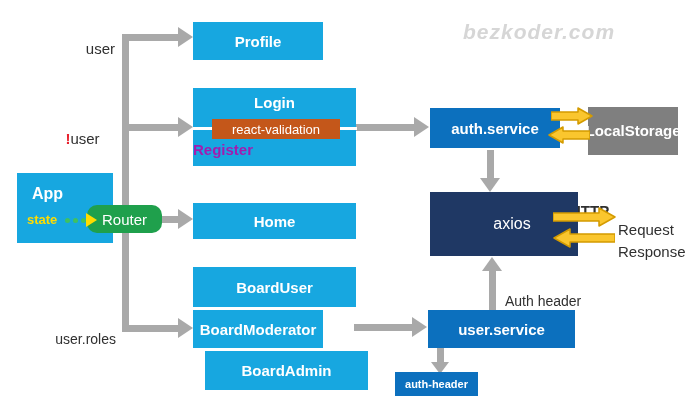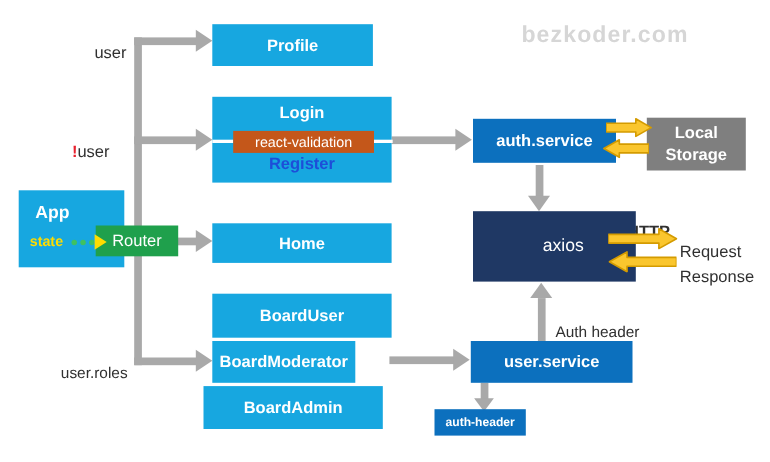--- a/index.html
+++ b/index.html
@@ -9,37 +9,37 @@
   }
   .abs{position:absolute;}
   .box{
     position:absolute;display:flex;align-items:center;justify-content:center;
     color:#fff;font-weight:bold;font-size:15px;text-align:center;
   }
   .cyan{background:var(--cyan);}
   .blue{background:var(--blue);text-align:center;}
   .navy{background:var(--navy);padding-left:16px;}
   .grayb{background:var(--graybox);}
-  .greenb{background:var(--green);}
+  .greenb{background:var(--green);border-radius:10px;}
   .orangeb{background:var(--orange);}
   .bar{position:absolute;background:var(--arrowgray);}
   .whitebar{position:absolute;background:#ffffff;}
   .tri{position:absolute;width:0;height:0;}
   .tri-r{border-top:10px solid transparent;border-bottom:10px solid transparent;border-left:15px solid var(--arrowgray);}
   .tri-d{border-left:10px solid transparent;border-right:10px solid transparent;border-top:14px solid var(--arrowgray);}
   .tri-u{border-left:10px solid transparent;border-right:10px solid transparent;border-bottom:14px solid var(--arrowgray);}
   .tri-d-sm{border-left:9px solid transparent;border-right:9px solid transparent;border-top:12px solid var(--arrowgray);}
   .lbl{position:absolute;color:var(--labeltext);font-size:15px;white-space:nowrap;margin-top:11px;}
   .dot{position:absolute;width:5px;height:5px;border-radius:50%;background:var(--stategreen);z-index:5;}
   .tri-state{position:absolute;width:0;height:0;border-top:7px solid transparent;border-bottom:7px solid transparent;border-left:11px solid var(--stateyellow);z-index:5;}
   .ya{position:absolute;z-index:4;}
   .ya polygon{fill:var(--yellowfill);stroke:var(--yellowstroke);stroke-width:1.5;stroke-linejoin:round;}
   .wm{
-    position:absolute;left:463px;top:20px;font-size:21px;font-weight:bold;
-    color:var(--watermarkgray);letter-spacing:1px;margin-left:11px;
+    position:absolute;left:463px;top:20px;font-size:21px;font-style:italic;font-weight:bold;
+    color:var(--watermarkgray);letter-spacing:1px;
   }
   .bang{color:var(--bangred);font-weight:bold;}
 </style>
 </head>
 <body>
 
 <div id="canvas">
 
   <div class="wm">bezkoder.com</div>
 
@@ -86,52 +86,52 @@
 
   <div class="dot" style="left:65px;top:218px"></div>
   <div class="dot" style="left:73px;top:218px"></div>
   <div class="dot" style="left:81px;top:218px"></div>
   <div class="tri-state" style="left:86px;top:213px"></div>
 
   <div class="box greenb" style="left:87px;top:205px;width:75px;height:28px;font-weight:normal;z-index:3">
       <span>Router</span>
     </div>
 
-  <div class="box cyan" style="left:193px;top:22px;width:146px;height:38px">
+  <div class="box cyan" style="left:193px;top:22px;width:130px;height:38px">
       <span>Profile</span>
     </div>
 
   <div class="box cyan" style="left:193px;top:88px;width:163px;height:78px"></div>
   <div class="abs" style="left:193px;top:94px;width:163px;text-align:center;color:#fff;font-weight:bold;font-size:15px">Login</div>
   <div class="whitebar" style="left:193px;top:127px;width:19px;height:3px"></div>
   <div class="whitebar" style="left:340px;top:127px;width:17px;height:3px"></div>
   <div class="box orangeb" style="left:212px;top:119px;width:128px;height:20px;font-weight:normal;font-size:13px">
       <span>react-validation</span>
     </div>
-  <div class="abs" style="left:193px;top:141px;width:163px;text-align:center;color:#1d4ed8;font-weight:bold;font-size:15px">Register</div>
+  <div class="abs" style="left:193px;top:141px;width:163px;text-align:left;color:#a21caf;font-weight:bold;font-size:15px">Register</div>
 
   <div class="box cyan" style="left:193px;top:203px;width:163px;height:36px">
       <span>Home</span>
     </div>
 
   <div class="box cyan" style="left:193px;top:267px;width:163px;height:40px">
       <span>BoardUser</span>
     </div>
   <div class="box cyan" style="left:193px;top:310px;width:130px;height:38px">
       <span>BoardModerator</span>
     </div>
-  <div class="box cyan" style="left:185px;top:351px;width:163px;height:39px">
+  <div class="box cyan" style="left:205px;top:351px;width:163px;height:39px">
       <span>BoardAdmin</span>
     </div>
 
   <div class="box blue" style="left:430px;top:108px;width:130px;height:40px">
       <span>auth.service</span>
     </div>
 
-  <div class="box grayb" style="left:588px;top:107px;width:90px;height:48px;flex-direction:column;line-height:1.35">
+  <div class="box grayb" style="left:588px;top:107px;width:90px;height:48px;flex-direction:row;line-height:1.35">
     <span>Local</span>
     <span>Storage</span>
   </div>
 
   <svg class="ya" style="left:551px;top:107px" width="42" height="18" viewBox="0 0 42 18">
       <polygon points="0,5 27,5 27,1 41,9 27,17 27,13 0,13"></polygon>
     </svg>
   <svg class="ya" style="left:548px;top:126px" width="42" height="18" viewBox="0 0 42 18">
       <polygon points="42,5 15,5 15,1 1,9 15,17 15,13 42,13"></polygon>
     </svg>

